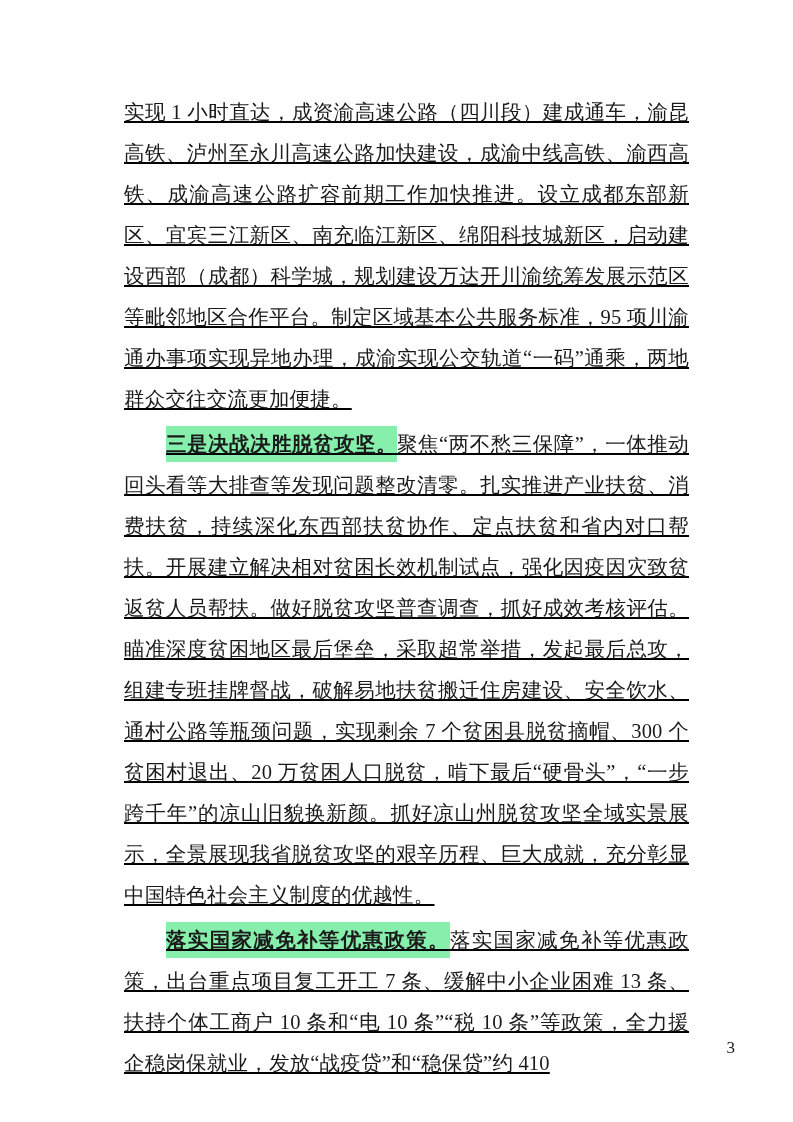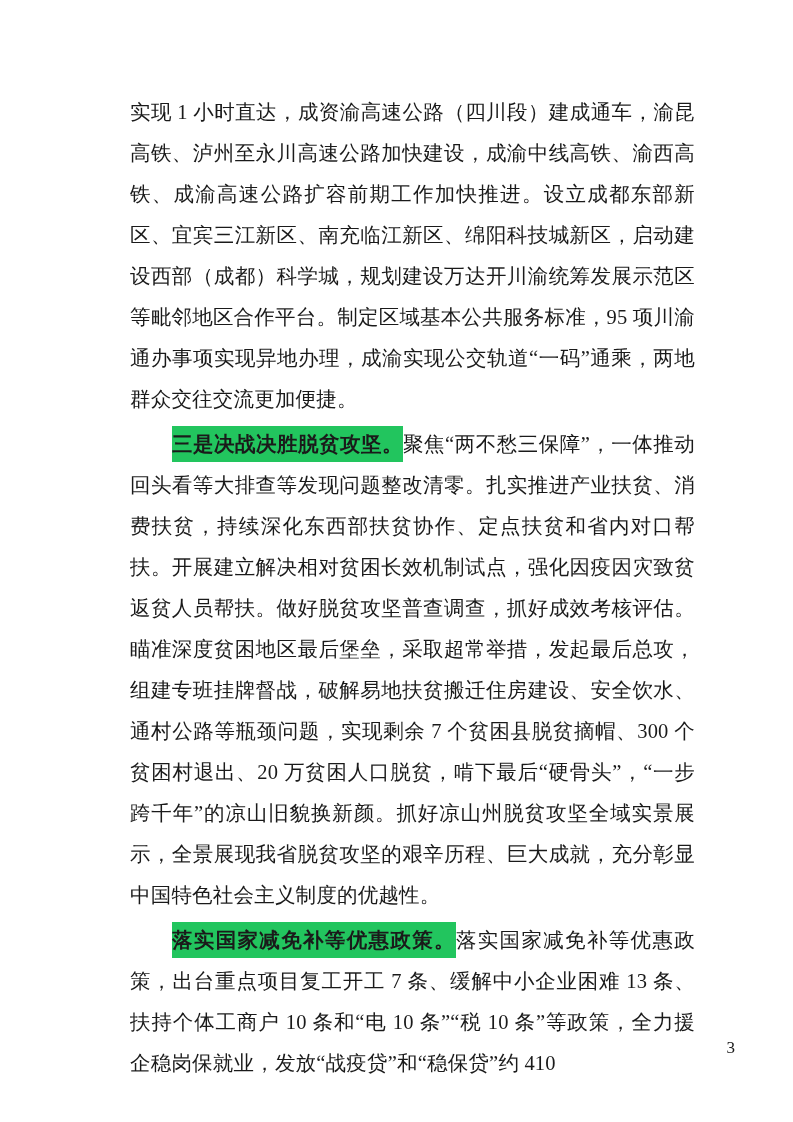--- a/index.html
+++ b/index.html
@@ -13,41 +13,42 @@
   .page {
     position: relative;
     width: 793px;
     height: 1122px;
     background: #ffffff;
     overflow: hidden;
     box-sizing: border-box;
   }
   .content {
     position: absolute;
-    left: 130px;
+    left: 124px;
     top: 92px;
     width: 565px;
+    text-decoration: underline;
   }
   .para {
     font-size: 20.5px;
     line-height: 41px;
     color: #1a1a1a;
     text-align: justify;
     text-justify: inter-ideograph;
     margin: 0;
     letter-spacing: 0.2px;
   }
   .para + .para {
     margin-top: 4px;
   }
   .indent {
     text-indent: 42px;
   }
   .hl {
-    background: #22c55e;
+    background: #86efac;
     font-weight: bold;
     padding: 7px 0;
   }
   .page-number {
     position: absolute;
     right: 58px;
     top: 1038px;
     font-size: 17px;
     color: #1a1a1a;
     font-family: "Liberation Serif", serif;

